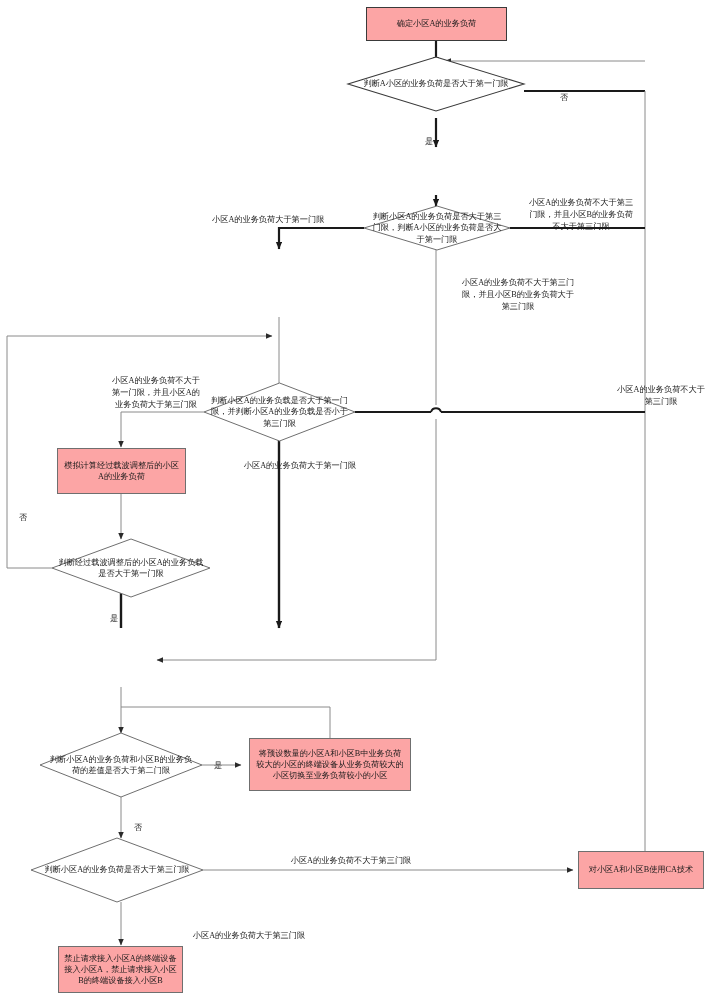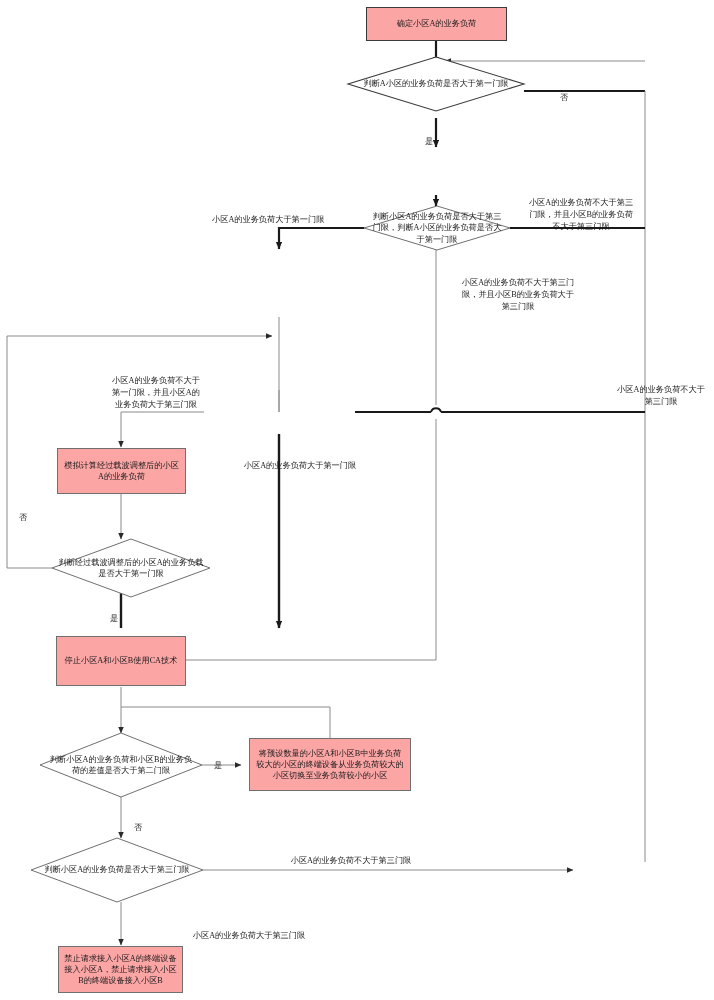--- a/index.html
+++ b/index.html
@@ -155,54 +155,60 @@
 
 
   <div class="diamond-wrap" style="left:364px;top:206px;width:146px;height:44px;">
     <svg width="146" height="44" viewBox="0 0 146 44">
       <polygon points="73,0 146,22 73,44 0,22" fill="#ffffff" stroke="#6f6f6f" stroke-width="1"></polygon>
     </svg>
     <div class="diamond-text">判断小区A的业务负荷是否大于第三门限，判断A小区的业务负荷是否大于第一门限</div>
   </div>
 
 
+  <div class="diamond-wrap" style="left:204px;top:383px;width:151px;height:58px;">
+    <svg width="151" height="58" viewBox="0 0 151 58">
+      <polygon points="75.5,0 151,29 75.5,58 0,29" fill="#ffffff" stroke="#6f6f6f" stroke-width="1"></polygon>
+    </svg>
+    <div class="diamond-text">判断小区A的业务负载是否大于第一门限，并判断小区A的业务负载是否小于第三门限</div>
+  </div>
 
   <div class="node proc" style="left:57px;top:448px;width:129px;height:46px;">
     <span>模拟计算经过载波调整后的小区A的业务负荷</span>
   </div>
 
   <div class="diamond-wrap" style="left:52px;top:539px;width:158px;height:58px;">
     <svg width="158" height="58" viewBox="0 0 158 58">
       <polygon points="79,0 158,29 79,58 0,29" fill="#ffffff" stroke="#6f6f6f" stroke-width="1"></polygon>
     </svg>
     <div class="diamond-text">判断经过载波调整后的小区A的业务负载是否大于第一门限</div>
   </div>
 
-  <div class="node proc" style="left:56px;top:636px;width:130px;height:50px;">
-    <span>停止小区A和小区B使用CA技术</span>
-  </div>
 
   <div class="diamond-wrap" style="left:40px;top:733px;width:162px;height:64px;">
     <svg width="162" height="64" viewBox="0 0 162 64">
       <polygon points="81,0 162,32 81,64 0,32" fill="#ffffff" stroke="#6f6f6f" stroke-width="1"></polygon>
     </svg>
     <div class="diamond-text">判断小区A的业务负荷和小区B的业务负荷的差值是否大于第二门限</div>
   </div>
 
   <div class="node proc" style="left:249px;top:738px;width:162px;height:53px;">
     <span>将预设数量的小区A和小区B中业务负荷较大的小区的终端设备从业务负荷较大的小区切换至业务负荷较小的小区</span>
   </div>
 
   <div class="diamond-wrap" style="left:31px;top:838px;width:172px;height:64px;">
     <svg width="172" height="64" viewBox="0 0 172 64">
       <polygon points="86,0 172,32 86,64 0,32" fill="#ffffff" stroke="#6f6f6f" stroke-width="1"></polygon>
     </svg>
     <div class="diamond-text">判断小区A的业务负荷是否大于第三门限</div>
   </div>
 
+  <div class="node proc" style="left:578px;top:851px;width:126px;height:38px;">
+    <span>对小区A和小区B使用CA技术</span>
+  </div>
 
   <div class="node proc" style="left:58px;top:946px;width:125px;height:47px;">
     <span>禁止请求接入小区A的终端设备接入小区A，禁止请求接入小区B的终端设备接入小区B</span>
   </div>
 
   <div class="edge-label" style="left:552px;top:80px;width:24px;">
     <span>否</span>
   </div>
 
   <div class="edge-label" style="left:418px;top:124px;width:22px;">

